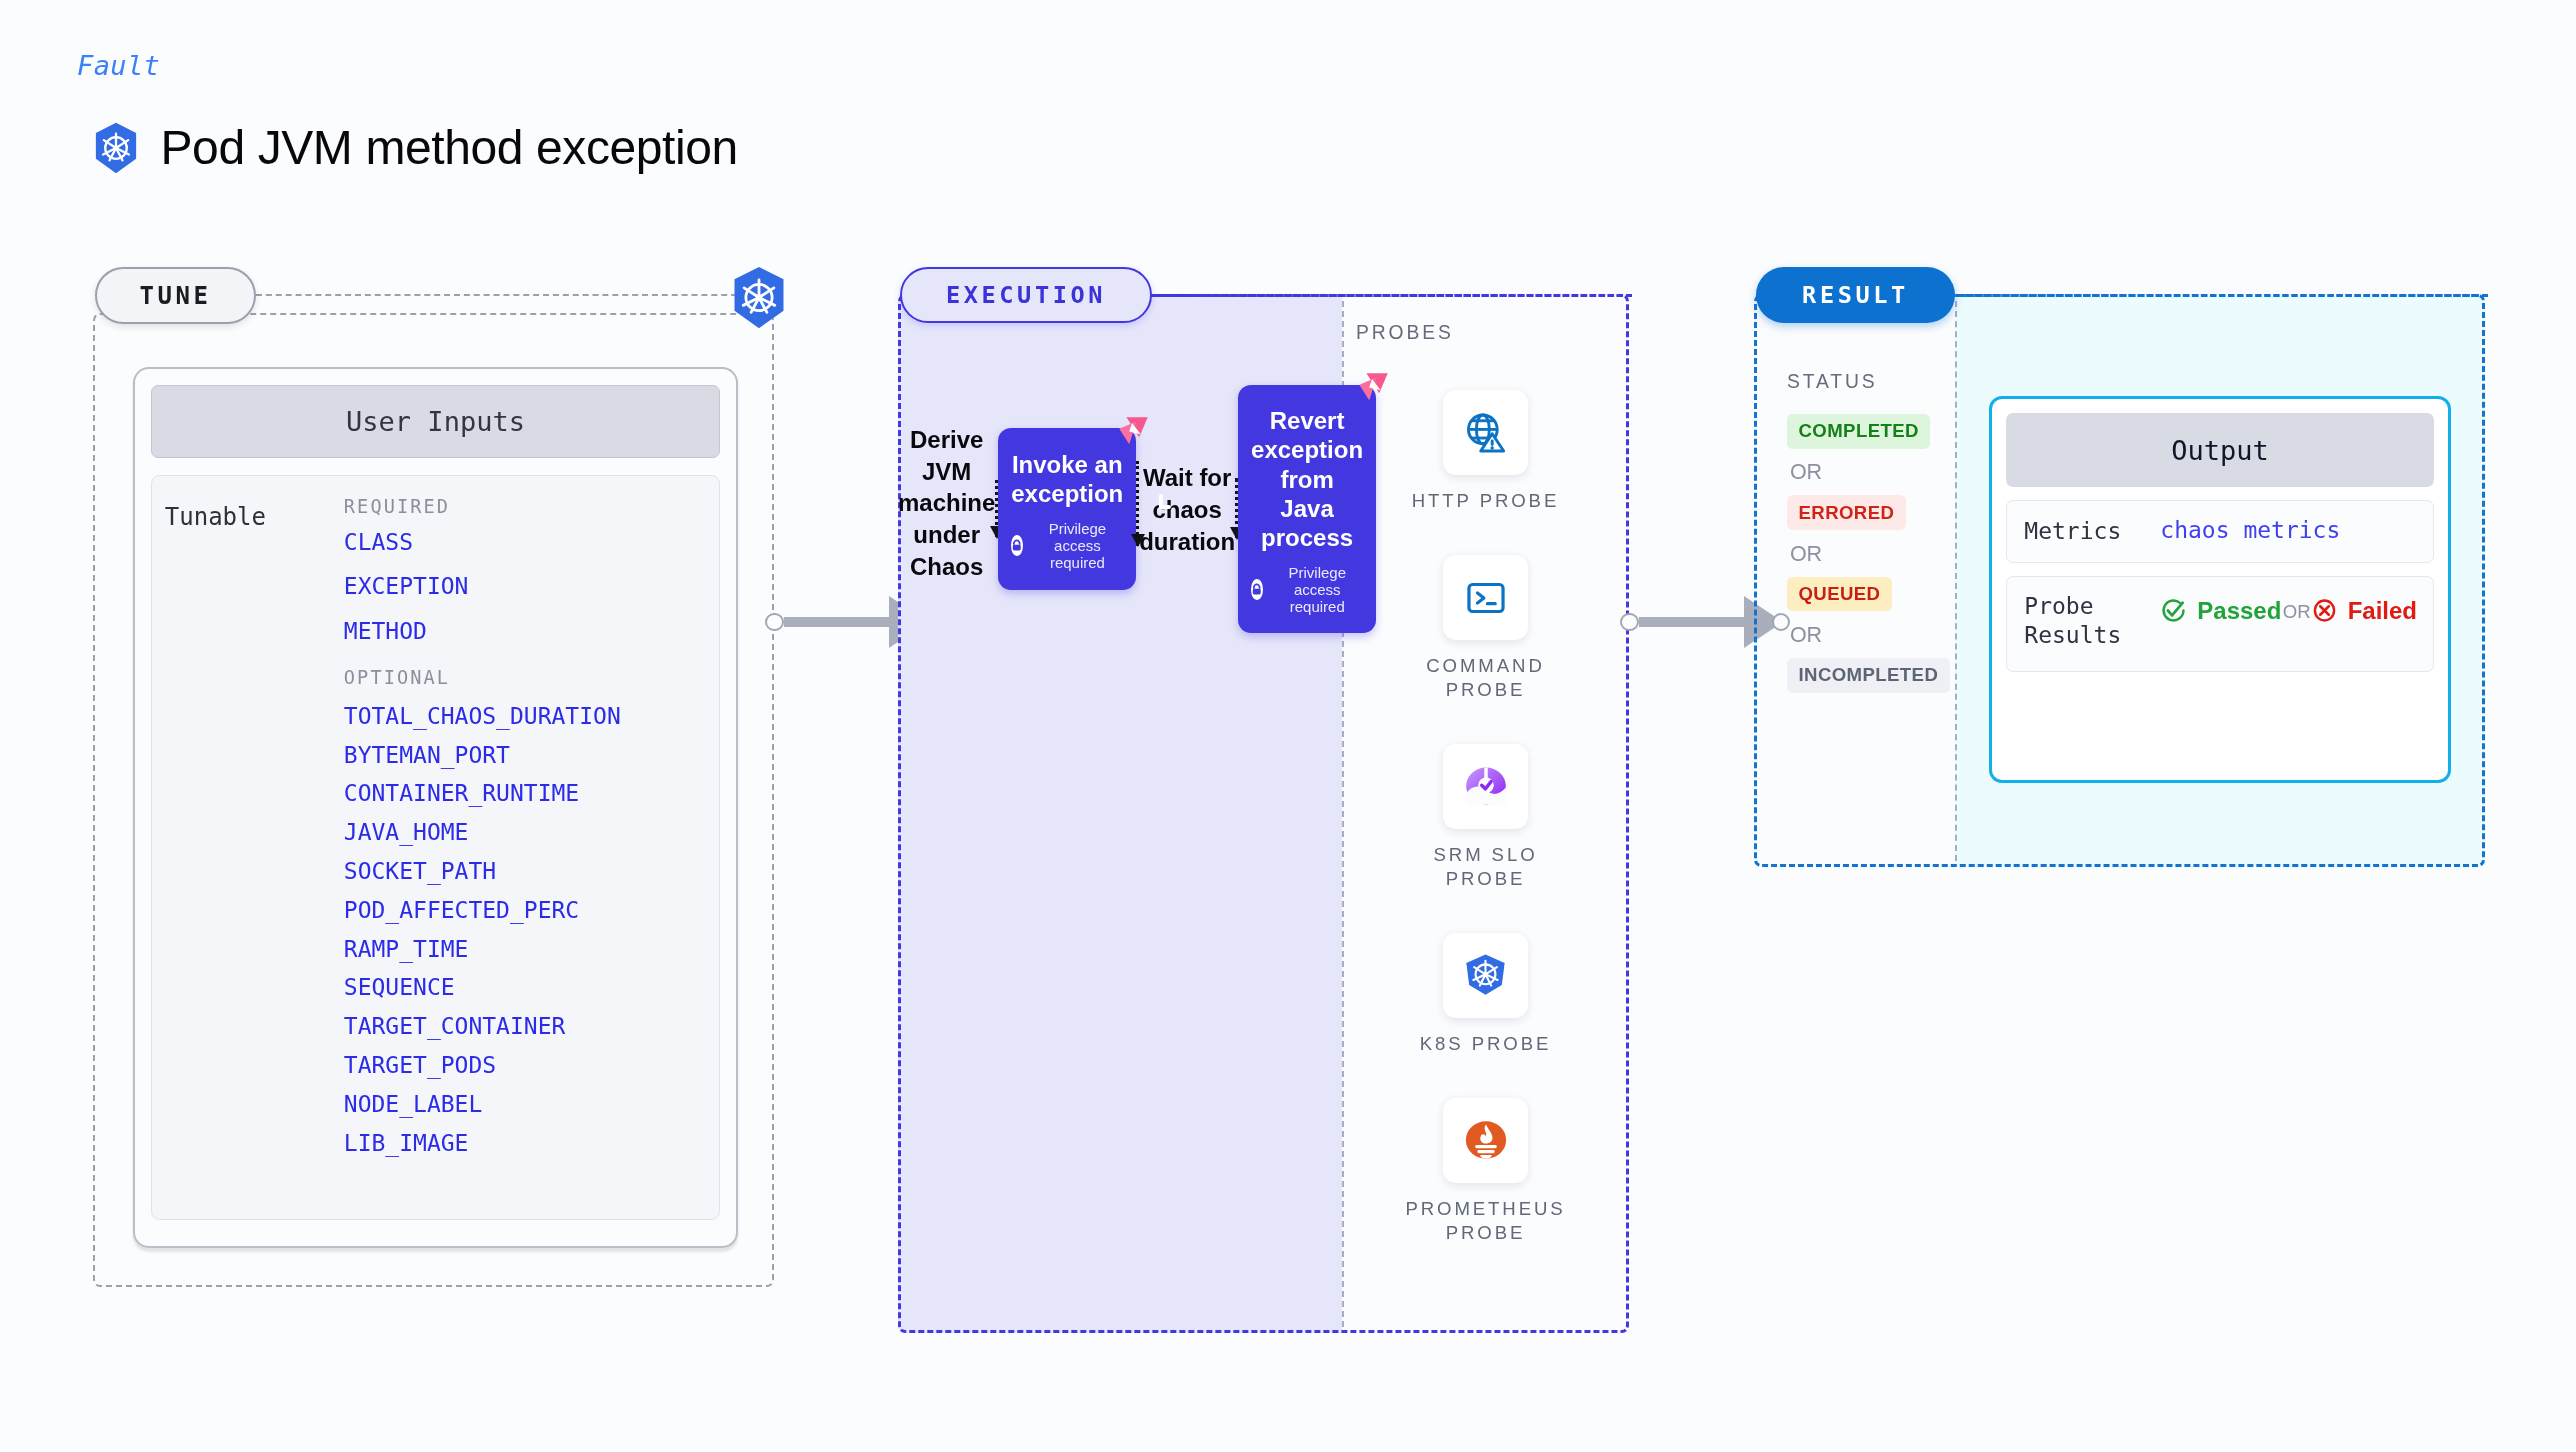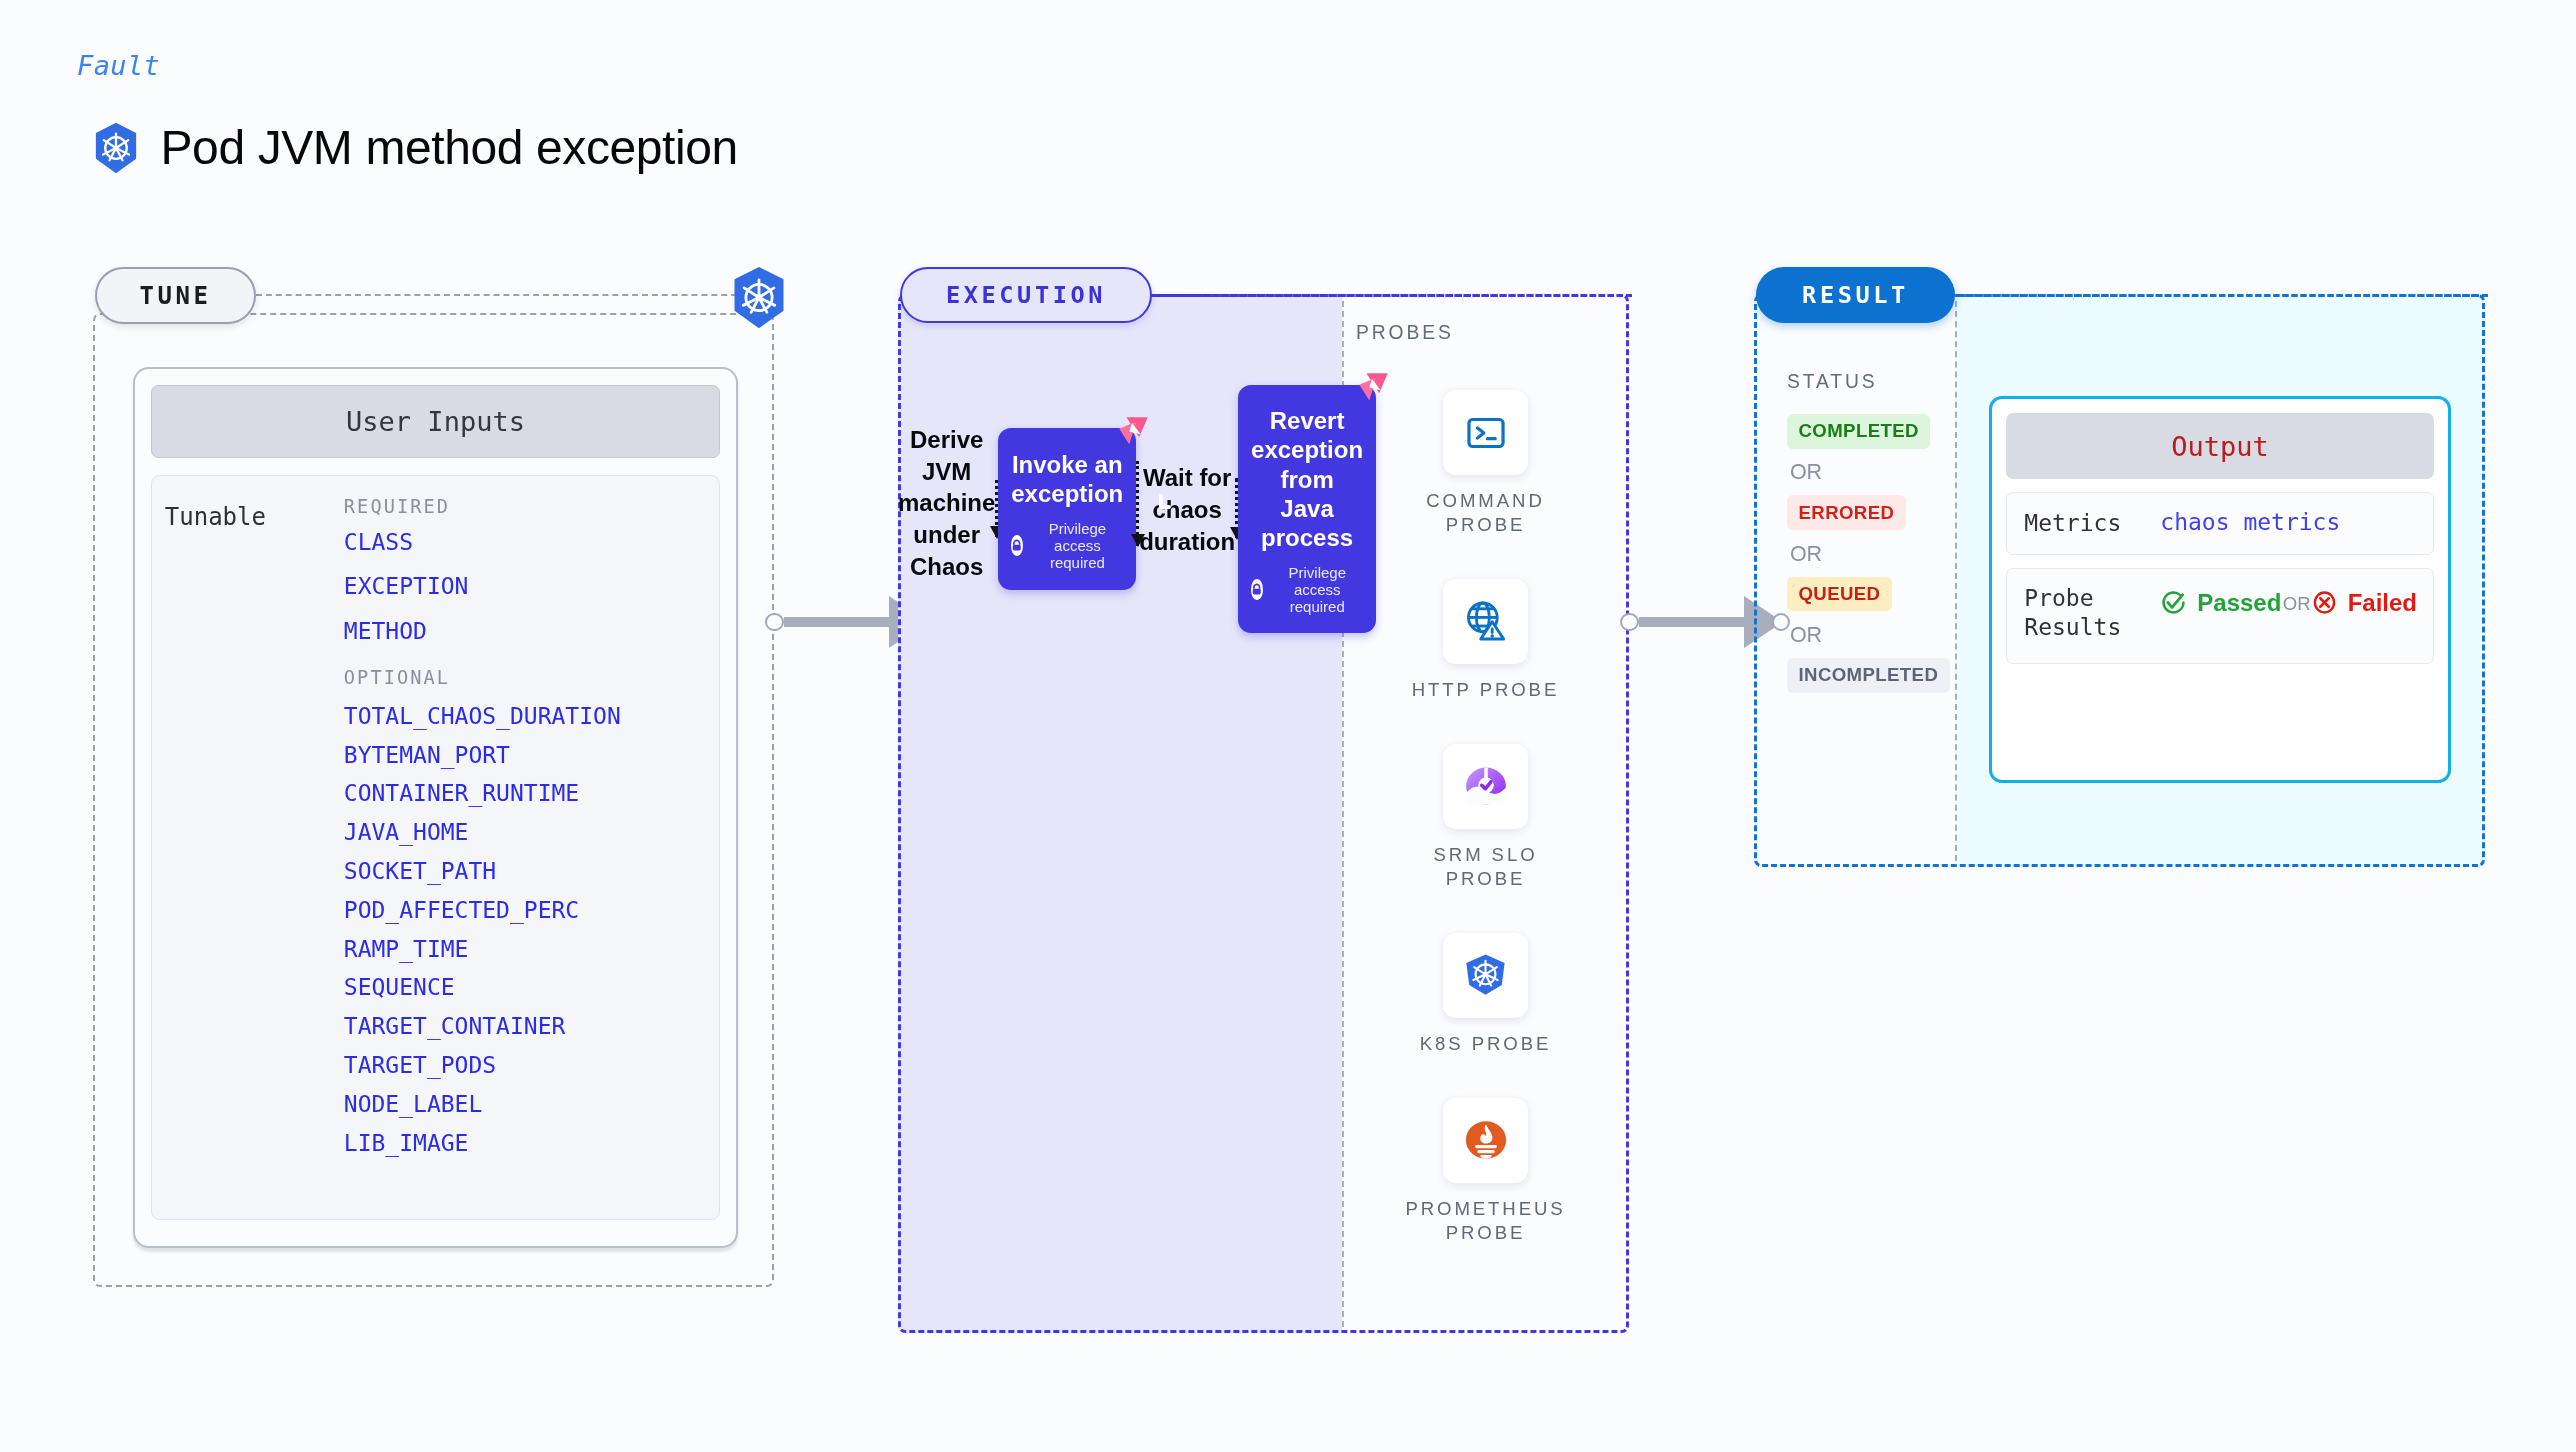--- a/index.html
+++ b/index.html
@@ -368,27 +368,27 @@
   .output-card {
     position: absolute;
     left: 1989px; top: 396px;
     width: 462px; height: 387px;
     background: #fff;
     border: 3.6px solid #11b0e8;
     border-radius: 13px;
     padding: 14.3px;
   }
   .output-header {
-    height: 66px;
+    height: 74px;
     background: #d8dae4;
     border-radius: 7.2px;
     display: flex; align-items: center; justify-content: center;
     font-family: "DejaVu Sans Mono", monospace;
     font-size: 27px;
-    color: #b91c1c;
+    color: #0f172a;
   }
   .out-row {
     margin-top: 13px;
     background: #fbfcfe;
     border: 1.4px solid #e4e7ee;
     border-radius: 7.2px;
     display: flex;
     align-items: flex-start;
     padding: 15.8px 17px;
   }
@@ -582,45 +582,45 @@
         <span>Privilege access required</span>
       </div>
     </div>
   </div>
 
   <div id="probes-label">PROBES</div>
   <div class="probes-col">
 
     <div class="probe">
       <div class="probe-tile">
-        <svg width="44" height="44" viewBox="0 0 62 62">
-          <rect x="7" y="12" width="48" height="38" rx="5" fill="none" stroke="#0b72c4" stroke-width="4.5"></rect>
-          <polyline points="19,24 28,31 19,38" fill="none" stroke="#0b72c4" stroke-width="4.5" stroke-linecap="round" stroke-linejoin="round"></polyline>
-          <line x1="33" y1="39" x2="44" y2="39" stroke="#0b72c4" stroke-width="4.5" stroke-linecap="round"></line>
-        </svg>
-      </div>
-      <div class="probe-name">COMMAND PROBE</div>
-    </div>
-
-    <div class="probe">
-      <div class="probe-tile">
         <svg width="46" height="46" viewBox="0 0 64 64">
           <g fill="none" stroke="#0b72c4" stroke-width="4">
             <circle cx="29" cy="27" r="20"></circle>
             <ellipse cx="29" cy="27" rx="9" ry="20"></ellipse>
             <line x1="9" y1="27" x2="49" y2="27"></line>
             <line x1="13" y1="15" x2="45" y2="15"></line>
             <line x1="13" y1="39" x2="45" y2="39"></line>
           </g>
           <path d="M42 33 L58 57 L26 57 Z" fill="#fbfcfe" stroke="#0b72c4" stroke-width="4" stroke-linejoin="round"></path>
           <rect x="40" y="41" width="4" height="9" rx="2" fill="#0b72c4"></rect>
           <circle cx="42" cy="53" r="2.4" fill="#0b72c4"></circle>
         </svg>
       </div>
       <div class="probe-name">HTTP PROBE</div>
+    </div>
+
+    <div class="probe">
+      <div class="probe-tile">
+        <svg width="44" height="44" viewBox="0 0 62 62">
+          <rect x="7" y="12" width="48" height="38" rx="5" fill="none" stroke="#0b72c4" stroke-width="4.5"></rect>
+          <polyline points="19,24 28,31 19,38" fill="none" stroke="#0b72c4" stroke-width="4.5" stroke-linecap="round" stroke-linejoin="round"></polyline>
+          <line x1="33" y1="39" x2="44" y2="39" stroke="#0b72c4" stroke-width="4.5" stroke-linecap="round"></line>
+        </svg>
+      </div>
+      <div class="probe-name">COMMAND PROBE</div>
     </div>
 
     <div class="probe">
       <div class="probe-tile">
         <svg width="44" height="40" viewBox="0 0 62 56">
           <defs>
             <linearGradient id="srmg" x1="0" y1="0" x2="1" y2="1">
               <stop offset="0" stop-color="#c79bff"></stop>
               <stop offset="1" stop-color="#8a1ff0"></stop>
             </linearGradient>

